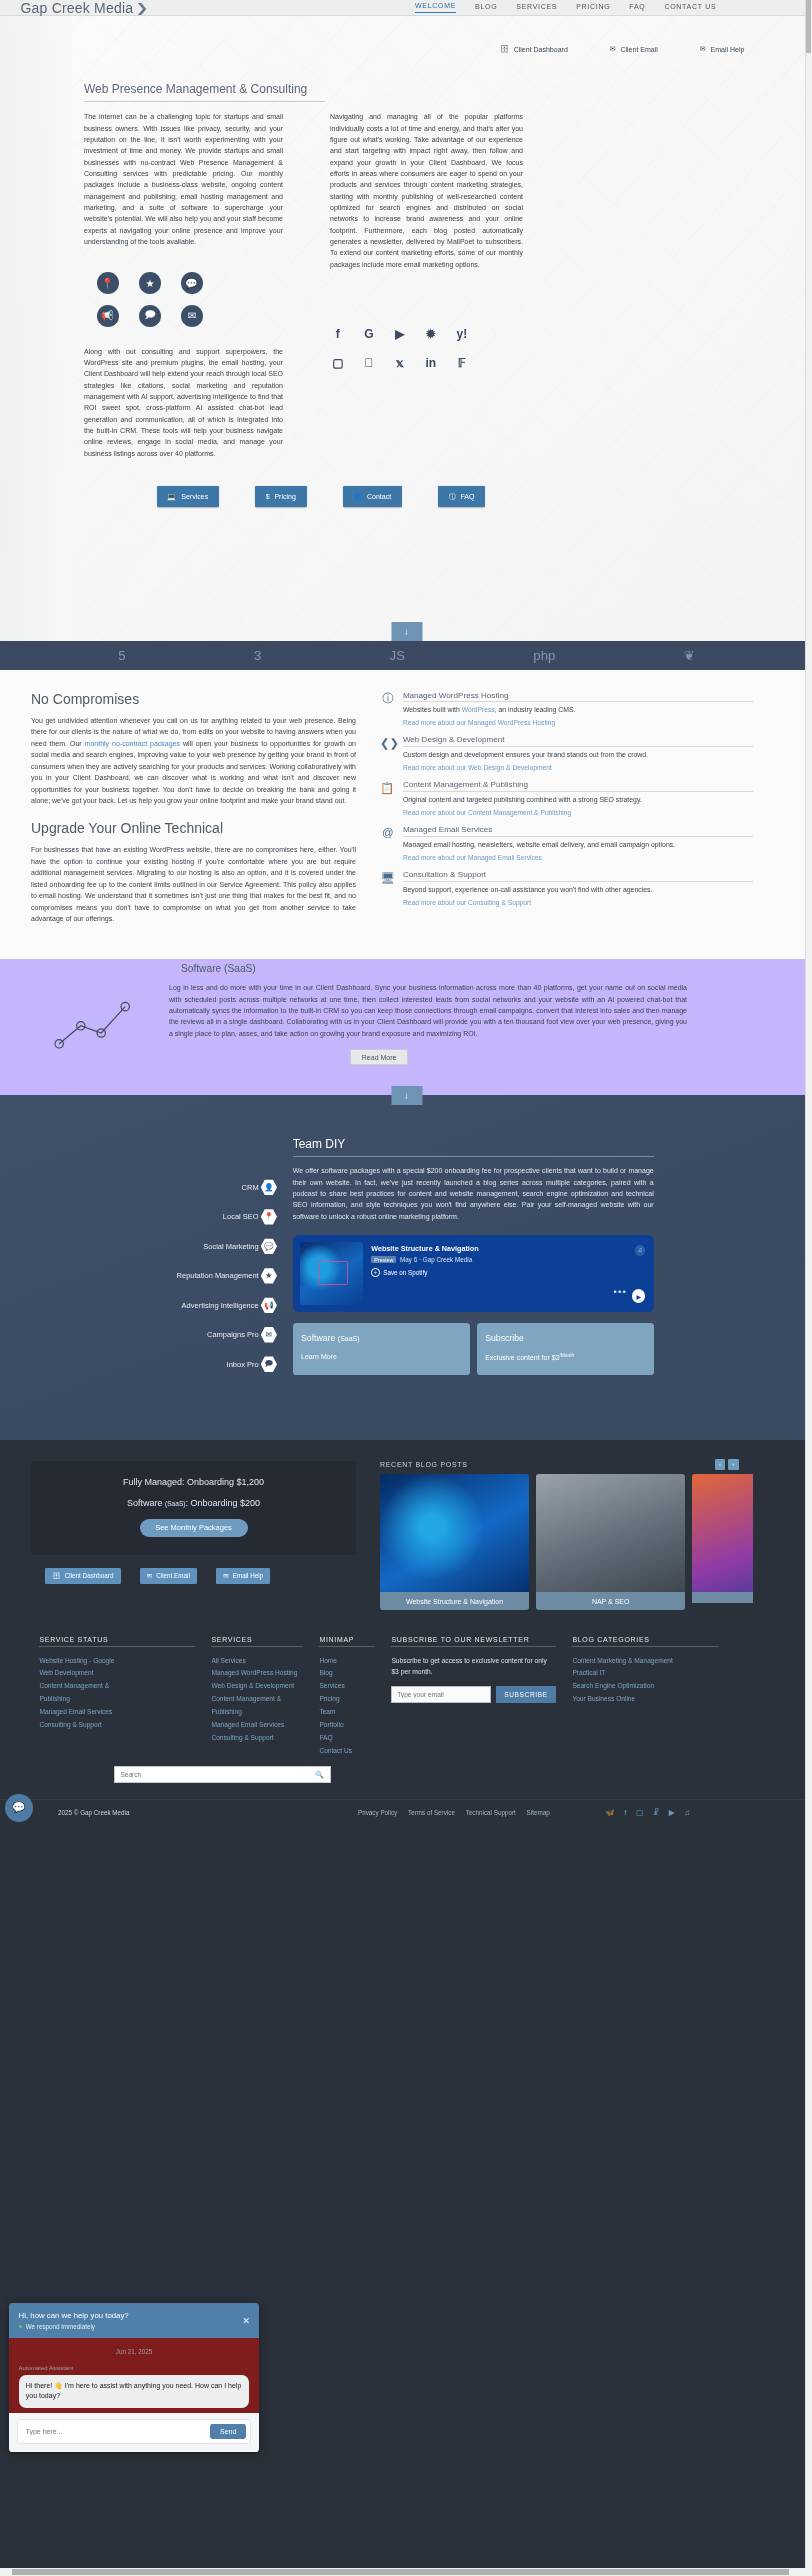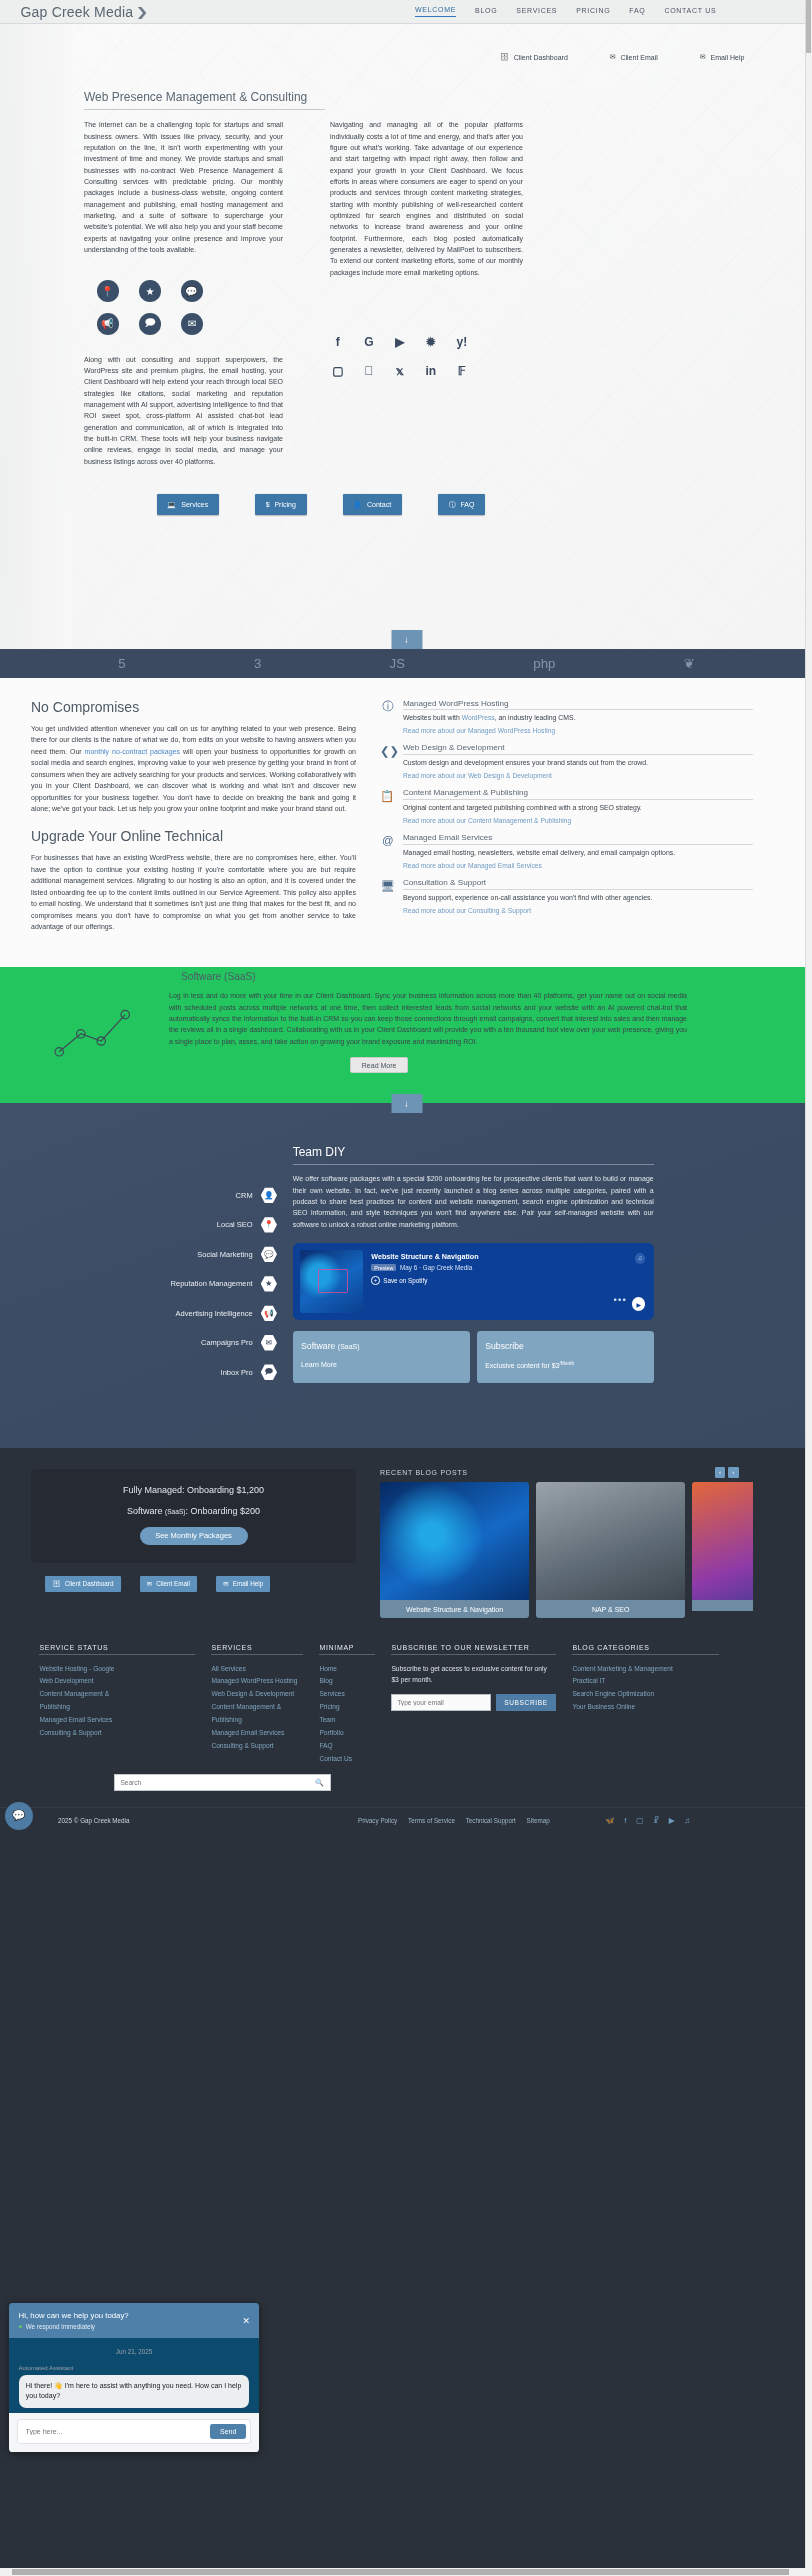--- a/index.html
+++ b/index.html
@@ -9,21 +9,21 @@
     background: #2b313a;
     color: #333;
     font-size: 7.8px;
     width: 813px;
     overflow-x: hidden;
   }
   a { text-decoration: none; color: inherit; }
 
   
   .topbar {
-    height: 24px;
+    height: 16px;
     background: #edeeee;
     display: flex;
     align-items: center;
     position: relative;
     border-bottom: 0.6px solid #d8d9da;
   }
   .logo {
     margin-left: 20.5px;
     font-size: 14px;
     color: #5a6773;
@@ -172,21 +172,21 @@
   .svc-ic { width: 15.7px; color: #4a6a8a; font-size: 11.4px; flex: none; text-align:center; padding-top:0.6px;}
   .svc-body { flex: 1; }
   .svc-title {
     font-size: 8.1px; color: #5a6773; font-weight: 400;
     border-bottom: 0.6px solid #d4d8db; padding-bottom: 1.8px; margin-bottom: 3px;
   }
   .svc-desc { font-size: 6.9px; color: #3c444c; line-height:1.5; margin-bottom: 2.4px; }
   .svc-desc a, .svc-link { color: #6f9bc4; font-size: 6.7px; }
 
   
-  .saas { background:#22c55e; padding: 3.6px 0 30px 0; position: relative;}
+  .saas { background:#c4b5fd; padding: 3.6px 0 30px 0; position: relative;}
   .saas h2 { font-size: 10.2px; font-weight: 400; color: #4e5b67; margin-left: 181px; margin-bottom: 8.4px;}
   .saas-row { display:flex; margin-left: 31px; }
   .saas-chart { width: 138px; flex:none; display:flex; align-items:center; justify-content:center;}
   .saas-text { width: 518px; }
   .saas-text p { font-size:7px; line-height:1.64; color:#3c444c; text-align:justify; }
   .btn-grey {
     display:inline-block; margin: 9.6px 0 0 181px;
     background:#e8e8e8; border:0.6px solid #c9cdd0; border-radius: 1.8px;
     padding: 3.6px 10.8px; font-size: 7px; color:#49525b;
   }
@@ -200,21 +200,21 @@
   
   .diy {
     background: linear-gradient(160deg,#41516a 0%,#3c4c64 40%,#3a4a60 100%);
     padding: 42px 0 54px 0;
     display: flex;
     position: relative;
   }
   .diy-left { width: 253px; margin-left: 24px; padding-top: 42px; }
   .diy-item {
     display:flex; align-items:center; justify-content:flex-end;
-    gap: 8px; margin-bottom: 13.2px;
+    gap: 2px; margin-bottom: 13.2px;
   }
   .diy-item span { color:#e9edf2; font-size: 7.5px; }
   .hex {
     width: 16.3px; height: 16.3px; flex:none;
     background: #fff; color: #3b4a60;
     clip-path: polygon(25% 3%,75% 3%,100% 50%,75% 97%,25% 97%,0% 50%);
     display:flex; align-items:center; justify-content:center;
     font-size: 7.8px;
   }
   .diy-right { width: 361px; margin-left: 15.7px; }
@@ -344,21 +344,21 @@
 
   
   .chat-bubble {
     position:absolute; left: 4.8px; top: -6px;
     width: 28px; height:28px; border-radius:50%; background:#4d7ba3;
     display:flex; align-items:center; justify-content:center; color:#fff; font-size:10.8px;
   }
   .chatwin {
     position:absolute; left: 9px; top: 2303px; width: 250px;
     border-radius:3.6px; overflow:hidden; box-shadow:0 1.8px 8.4px rgba(0,0,0,.4);
-    background:#0c4a6e; z-index: 50;
+    background:#7f1d1d; z-index: 50;
   }
   .chat-head { background:#4e80aa; padding: 7.8px 9.6px; position:relative; }
   .chat-head .t { color:#fff; font-size:7.8px; }
   .chat-head .s { color:#e7eef5; font-size:6.3px; margin-top:3px; display:flex; align-items:center; gap:3.6px;}
   .dot-green { width:3.6px;height:3.6px;border-radius:50%;background:#5fc46c; display:inline-block;}
   .chat-x { position:absolute; right:9px; top:13.2px; color:#fff; font-size:9px;}
   .chat-body { padding: 10.8px 9.6px 4.8px 9.6px; }
   .chat-date { text-align:center; color:#9aa0a6; font-size:6.3px; margin-bottom:9.6px;}
   .chat-who { color:#9aa0a6; font-size:6px; margin-bottom:3.6px;}
   .chat-msg { background:#eceef0; border-radius:7.2px; padding:6px 7.2px; font-size:7px; color:#202124; line-height:1.55;}

